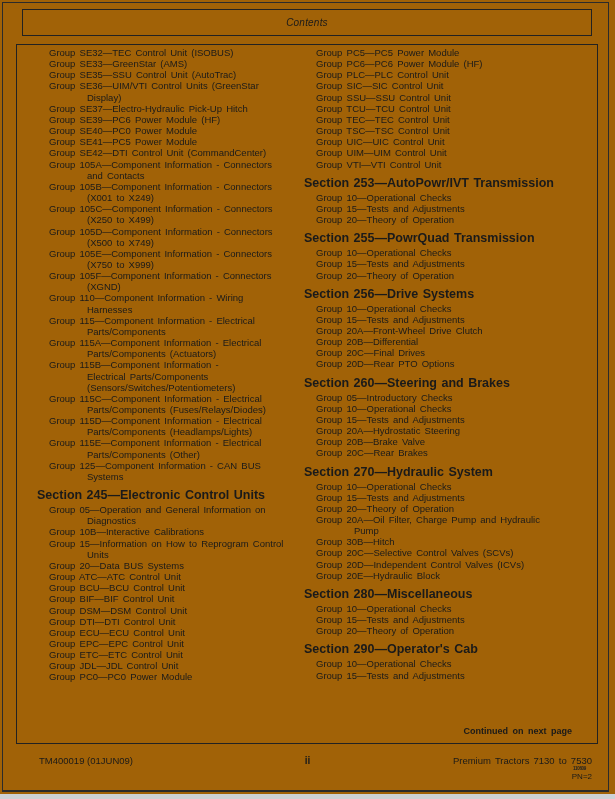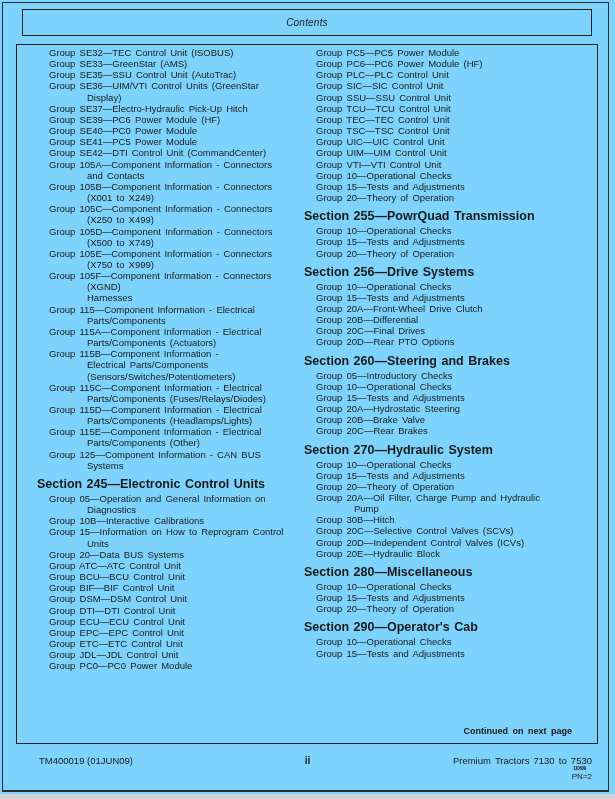--- a/index.html
+++ b/index.html
@@ -1,19 +1,19 @@
 <!DOCTYPE html>
 <html><head>
 <meta charset="utf-8">
 <style>
   * { margin:0; padding:0; box-sizing:border-box; }
   html,body { background:#ffffff; }
   body { font-family:"Liberation Sans", sans-serif; color:#1a1a1a; }
   .page {
-    position:relative; width:615px; height:799px; background:#7dd3fc;
+    position:relative; width:615px; height:799px; background:#a16207;
     overflow:hidden;
   }
   .outer-border {
     position:absolute; left:2px; top:2px; width:607px; height:790px;
     border:1.5px solid #2b2b2b; border-bottom-width:2.5px;
   }
   .bottom-strip {
     position:absolute; left:0; top:794px; width:615px; height:5px;
     background:#ced2d5;
   }
@@ -106,20 +106,21 @@
       </div>
       <div>
         <div class="line">Group 105E—Component Information - Connectors</div>
         <div class="line cont">(X750 to X999)</div>
       </div>
       <div>
         <div class="line">Group 105F—Component Information - Connectors</div>
         <div class="line cont">(XGND)</div>
       </div>
       <div>
+        <div class="line">Group 110—Component Information - Wiring</div>
         <div class="line cont">Harnesses</div>
       </div>
       <div>
         <div class="line">Group 115—Component Information - Electrical</div>
         <div class="line cont">Parts/Components</div>
       </div>
       <div>
         <div class="line">Group 115A—Component Information - Electrical</div>
         <div class="line cont">Parts/Components (Actuators)</div>
       </div>
@@ -217,20 +218,21 @@
       </div>
       <div>
         <div class="line">Group UIC—UIC Control Unit</div>
       </div>
       <div>
         <div class="line">Group UIM—UIM Control Unit</div>
       </div>
       <div>
         <div class="line">Group VTI—VTI Control Unit</div>
       </div>
+      <div class="section-heading">Section 253—AutoPowr/IVT Transmission</div>
       <div>
         <div class="line">Group 10—Operational Checks</div>
       </div>
       <div>
         <div class="line">Group 15—Tests and Adjustments</div>
       </div>
       <div>
         <div class="line">Group 20—Theory of Operation</div>
       </div>
       <div class="section-heading">Section 255—PowrQuad Transmission</div>

